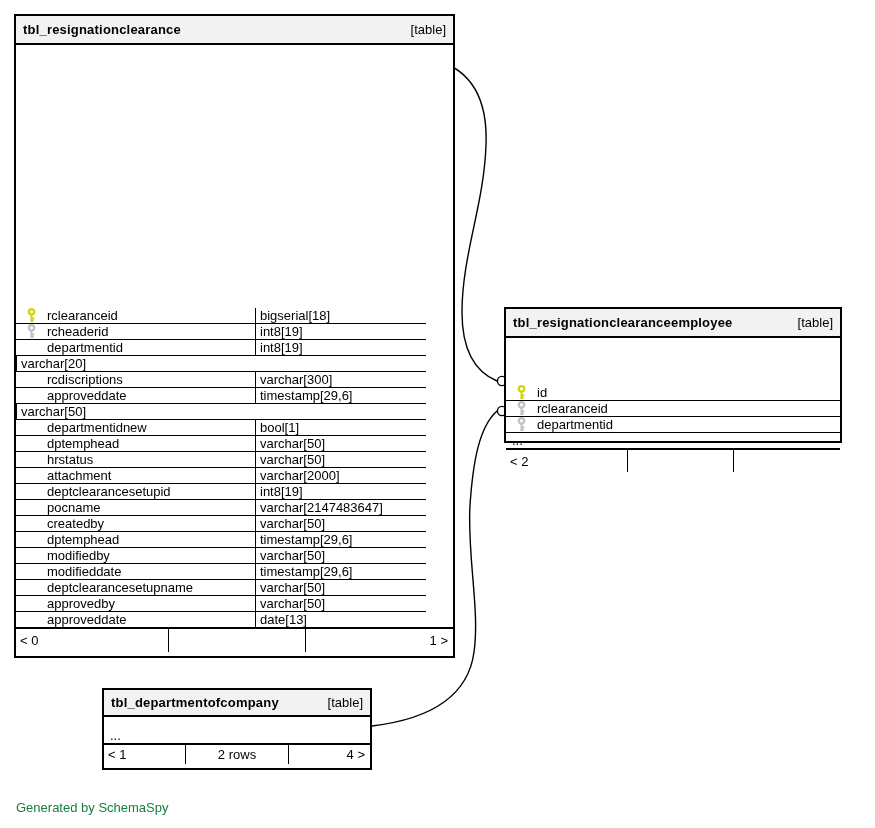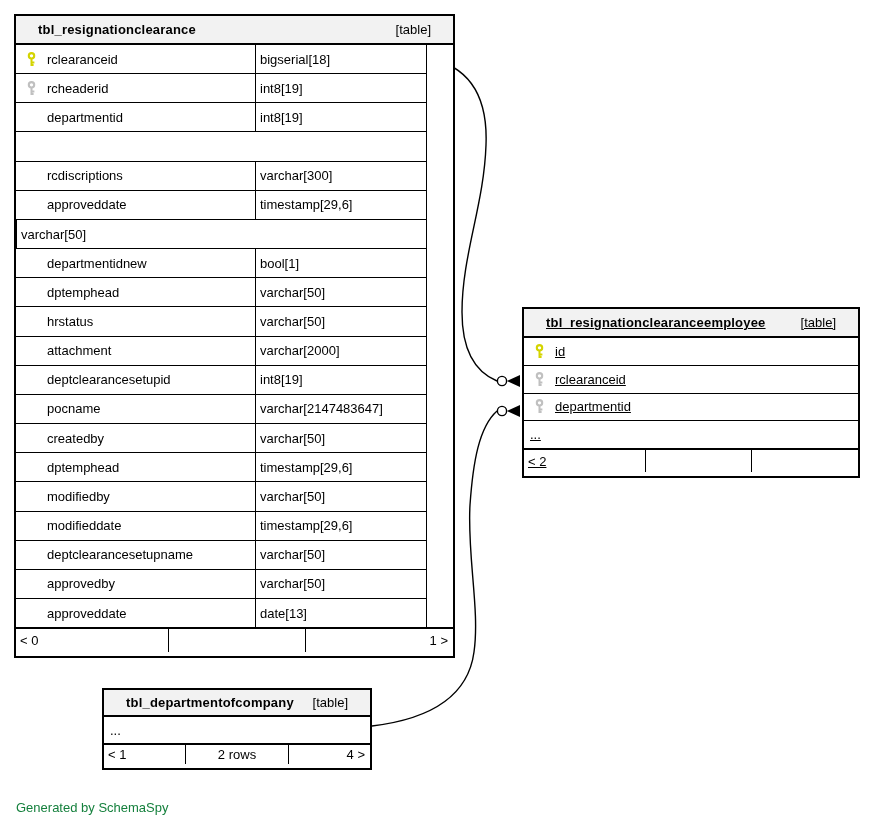--- a/index.html
+++ b/index.html
@@ -7,35 +7,35 @@
     position:relative; width:875px; height:828px; background:#ffffff;
     font-family:"Liberation Sans", sans-serif; color:#000; overflow:hidden;
   }
   .edges { position:absolute; left:0; top:0; width:875px; height:828px; pointer-events:none; }
 
   .dbtable {
     position:absolute; background:#ffffff; border:2px solid #000;
     box-sizing:border-box; font-size:13px;
   }
   .t-main { left:14px; top:14px;  width:441px; height:644px; }
-  .t-emp  { left:522px; top:307px; width:338px; height:171px;text-decoration:underline; }
+  .t-emp  { left:504px; top:307px; width:338px; height:136px; }
   .t-dept { left:102px; top:688px; width:270px; height:82px; }
 
   .thead {
     display:flex; justify-content:space-between; align-items:center;
-    background:#f2f2f2; border-bottom:2px solid #000; padding:0 22px;
+    background:#f2f2f2; border-bottom:2px solid #000; padding:0 7px;
     box-sizing:border-box;
   }
   .t-main .thead { height:29px; }
   .t-emp  .thead { height:29px; }
   .t-dept .thead { height:27px; }
   .tname { font-weight:bold; font-size:13px; letter-spacing:0.2px; white-space:nowrap; }
   .ttype { font-weight:normal; font-size:13px; white-space:nowrap; }
 
-  .tbody { display:flex; box-sizing:border-box; }
+  .tbody { display:flex; box-sizing:border-box;align-items:flex-end; }
   .t-main .tbody { height:582px; }
   .t-emp  .tbody { height:110px; }
   .t-dept .tbody { height:26px; }
 
   .rows { flex:1; display:flex; flex-direction:column; min-width:0; }
   .trow { display:flex; flex:1; border-bottom:1px solid #000; align-items:stretch; min-height:0; }
   .trow:last-child { border-bottom:none; }
 
   .edgecol { width:27px; border-left:1px solid #000; box-sizing:border-box; }
 
@@ -114,20 +114,21 @@
             <div class="cell-type">int8[19]</div>
           </div>
           <div class="trow">
             <div class="cell-name">
               <span class="keyslot"></span>
               <span class="colname">departmentid</span>
             </div>
             <div class="cell-type">int8[19]</div>
           </div>
           <div class="trow">
+            <div class="cell-type">varchar[20]</div>
           </div>
           <div class="trow">
             <div class="cell-name">
               <span class="keyslot"></span>
               <span class="colname">rcdiscriptions</span>
             </div>
             <div class="cell-type">varchar[300]</div>
           </div>
           <div class="trow">
             <div class="cell-name">

